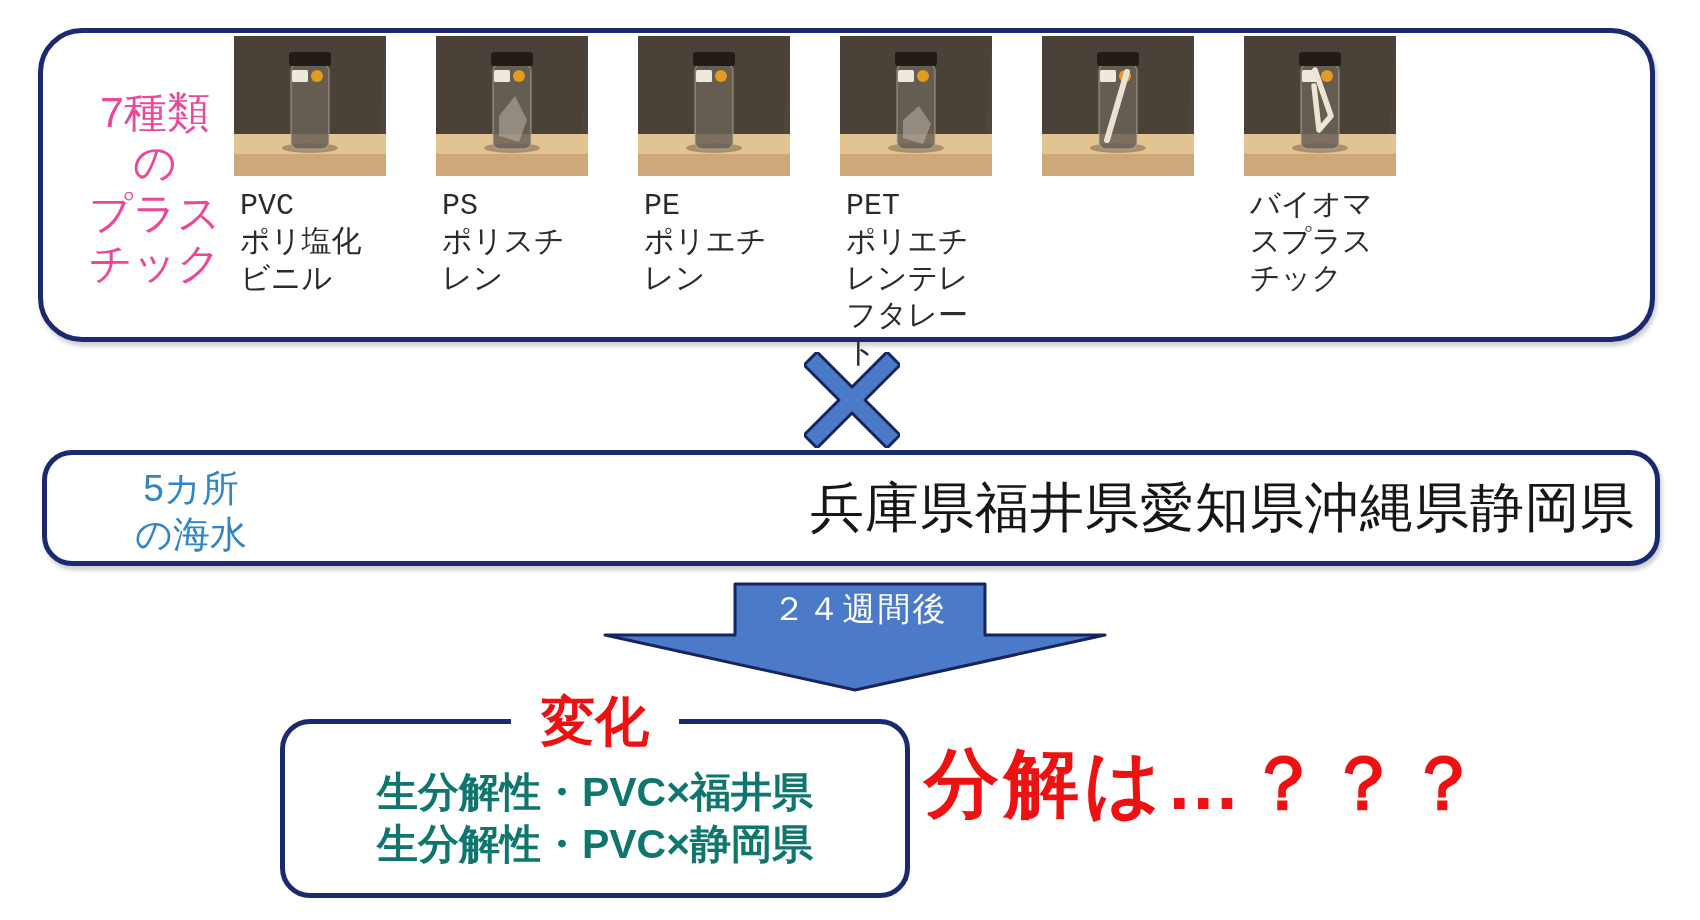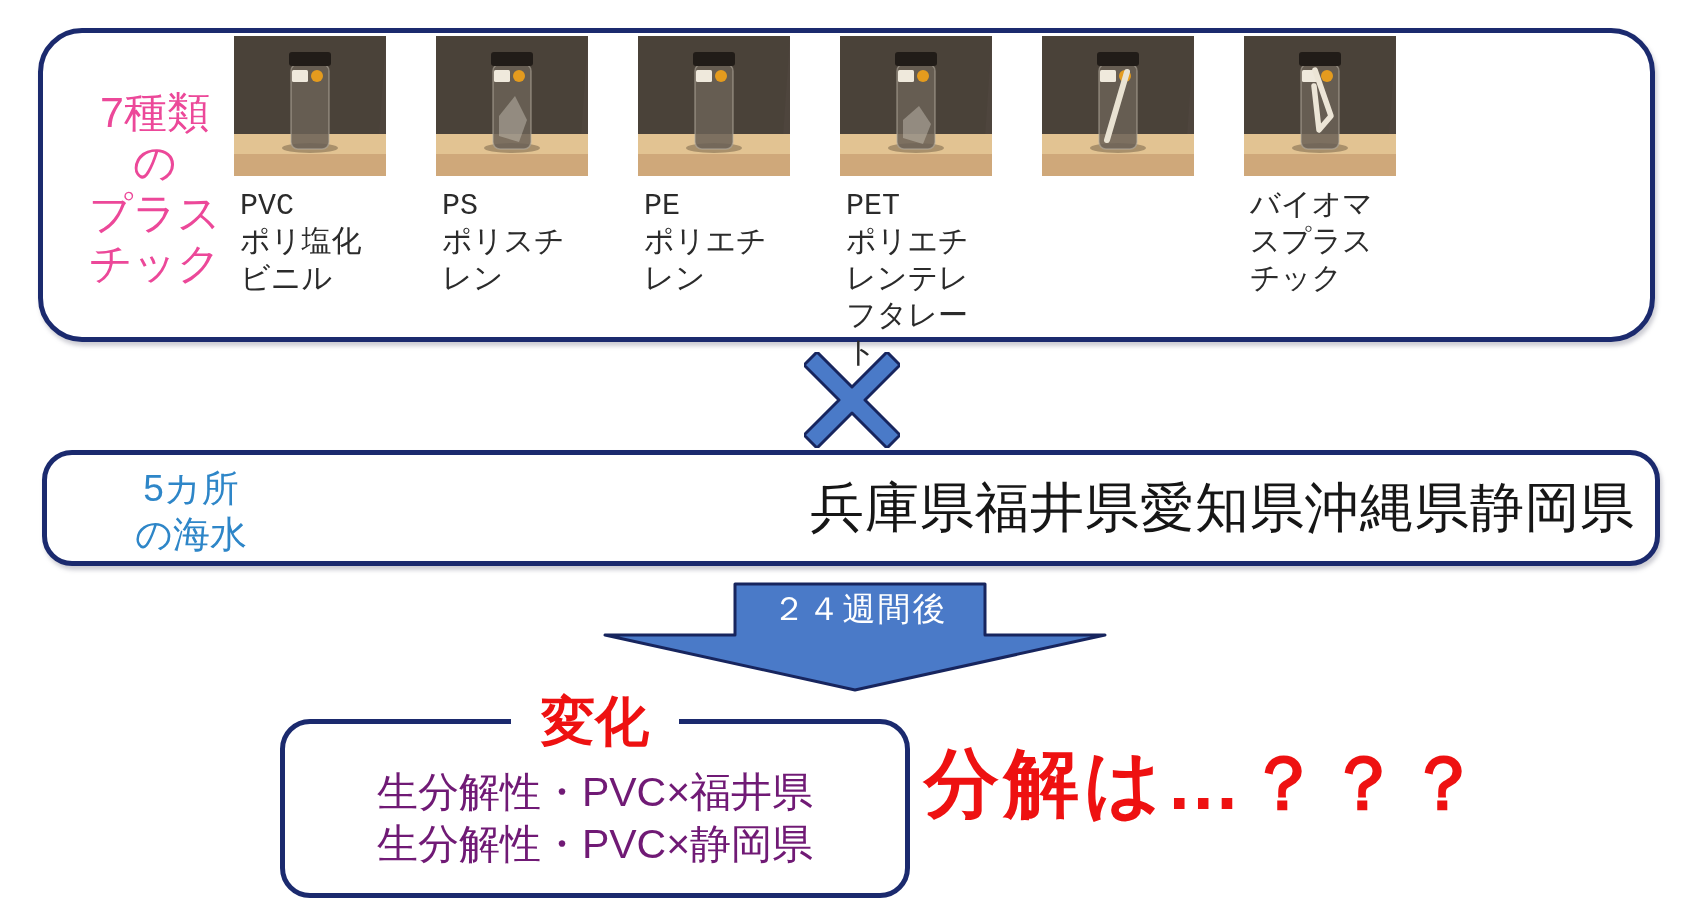--- a/index.html
+++ b/index.html
@@ -49,21 +49,21 @@
   }
   
   .result-box{left:280px;top:719px;width:620px;height:169px;border-radius:30px;
     box-shadow:none;}
   .result-title{
     position:absolute;left:50%;top:0;transform:translate(-50%,-52%);
     background:#ffffff;padding:0 30px;color:#ee1111;font-size:54px;font-weight:bold;
     white-space:nowrap;
   }
   .result-lines{padding-top:42px;text-align:center;}
-  .result-line{font-size:41px;line-height:1.28;color:#701a75;}
+  .result-line{font-size:41px;line-height:1.28;color:#0f766e;font-weight:bold;}
   
   .question{
     position:absolute;left:924px;top:734px;color:#ee1111;font-size:75px;font-weight:bold;
     letter-spacing:5px;white-space:nowrap;
   }
 </style>
 </head>
 <body>
 
 <svg width="0" height="0" style="position:absolute" aria-hidden="true">

